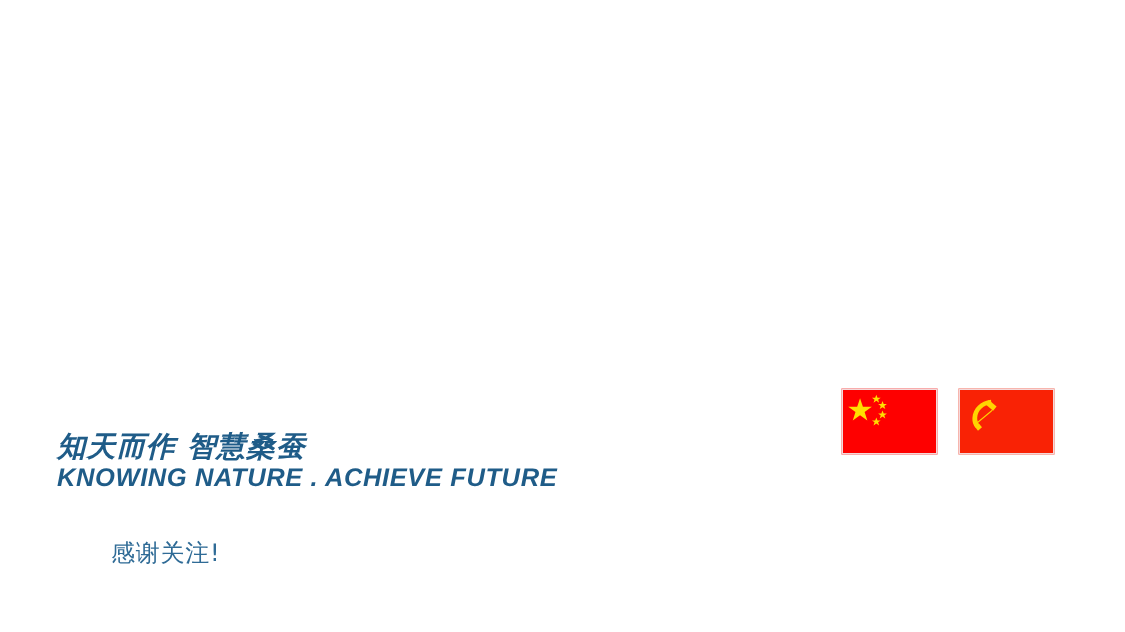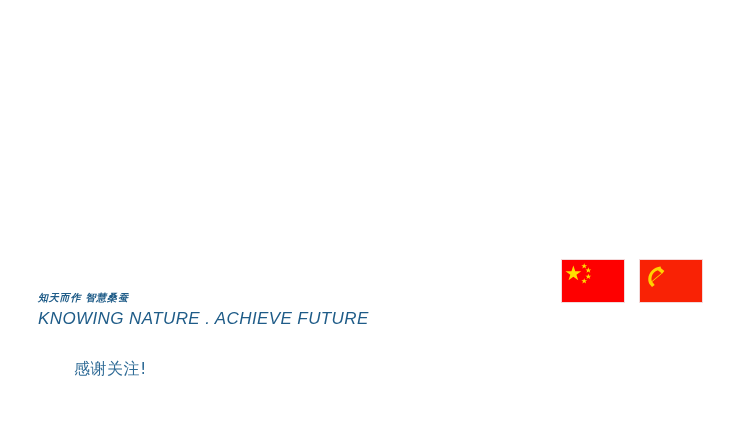--- a/index.html
+++ b/index.html
@@ -28,33 +28,33 @@
   
   #slogan-block {
     position: absolute;
     left: 38px;
     top: 288px;
     width: 420px;
   }
 
   .slogan-cn {
     font-family: "DejaVu Sans", "Liberation Sans", sans-serif;
-    font-size: 10px;
+    font-size: 19px;
     font-weight: bold;
     font-style: italic;
     letter-spacing: 0.8px;
     color: #1f5c88;
     line-height: 20px;
     white-space: nowrap;
   }
 
   .slogan-en {
     font-family: "Liberation Sans", "DejaVu Sans", sans-serif;
     font-size: 17px;
-    font-weight: normal;
+    font-weight: bold;
     font-style: italic;
     letter-spacing: 0.4px;
     color: #1f5c88;
     line-height: 22px;
     white-space: nowrap;
   }
 
   #thanks-line {
     position: absolute;
     left: 38px;

